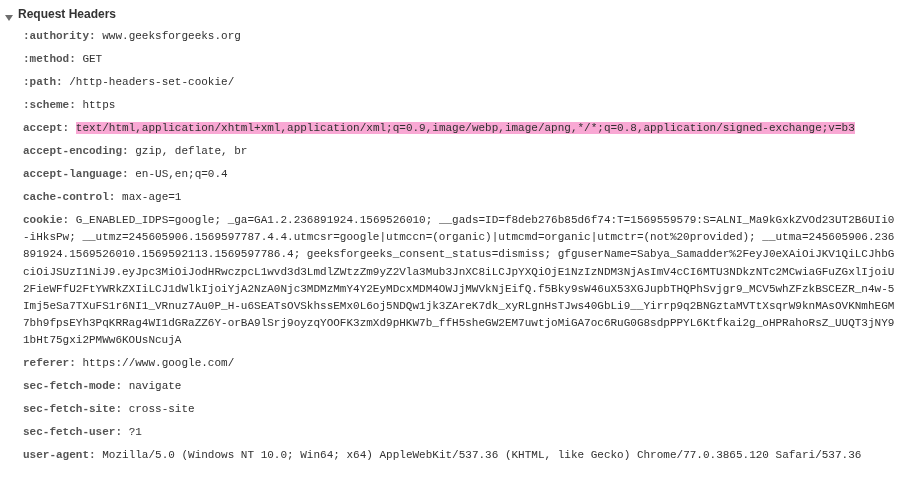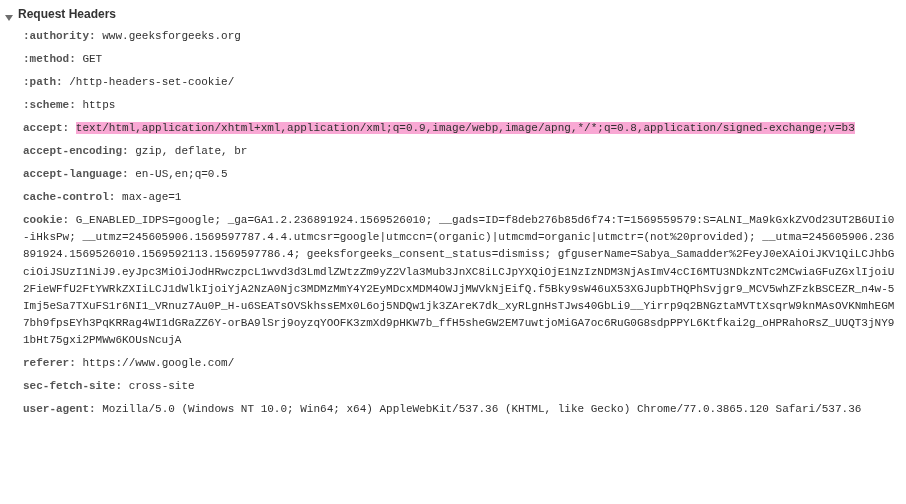--- a/index.html
+++ b/index.html
@@ -54,19 +54,21 @@
   <span>Request Headers</span>
 </div>
 
 <div id="headers-list">
     <div class="header-line"><span class="hname">:authority:</span> <span class="hval">www.geeksforgeeks.org</span></div>
     <div class="header-line"><span class="hname">:method:</span> <span class="hval">GET</span></div>
     <div class="header-line"><span class="hname">:path:</span> <span class="hval">/http-headers-set-cookie/</span></div>
     <div class="header-line"><span class="hname">:scheme:</span> <span class="hval">https</span></div>
     <div class="header-line"><span class="hname">accept:</span> <span class="hval highlight">text/html,application/xhtml+xml,application/xml;q=0.9,image/webp,image/apng,*/*;q=0.8,application/signed-exchange;v=b3</span></div>
     <div class="header-line"><span class="hname">accept-encoding:</span> <span class="hval">gzip, deflate, br</span></div>
-    <div class="header-line"><span class="hname">accept-language:</span> <span class="hval">en-US,en;q=0.5</span></div>
+    <div class="header-line"><span class="hname">accept-language:</span> <span class="hval">en-US,en;q=0.4</span></div>
     <div class="header-line"><span class="hname">cache-control:</span> <span class="hval">max-age=1</span></div>
     <div class="header-line"><span class="hname">cookie:</span> <span class="hval">G_ENABLED_IDPS=google; _ga=GA1.2.236891924.1569526010; __gads=ID=f8deb276b85d6f74:T=1569559579:S=ALNI_Ma9kGxkZVOd23UT2B6UIi0-iHksPw; __utmz=245605906.1569597787.4.4.utmcsr=google|utmccn=(organic)|utmcmd=organic|utmctr=(not%20provided); __utma=245605906.236891924.1569526010.1569592113.1569597786.4; geeksforgeeks_consent_status=dismiss; gfguserName=Sabya_Samadder%2FeyJ0eXAiOiJKV1QiLCJhbGciOiJSUzI1NiJ9.eyJpc3MiOiJodHRwczpcL1wvd3d3LmdlZWtzZm9yZ2Vla3Mub3JnXC8iLCJpYXQiOjE1NzIzNDM3NjAsImV4cCI6MTU3NDkzNTc2MCwiaGFuZGxlIjoiU2FieWFfU2FtYWRkZXIiLCJ1dWlkIjoiYjA2NzA0Njc3MDMzMmY4Y2EyMDcxMDM4OWJjMWVkNjEifQ.f5Bky9sW46uX53XGJupbTHQPhSvjgr9_MCV5whZFzkBSCEZR_n4w-5Imj5eSa7TXuFS1r6NI1_VRnuz7Au0P_H-u6SEATsOVSkhssEMx0L6oj5NDQw1jk3ZAreK7dk_xyRLgnHsTJws40GbLi9__Yirrp9q2BNGztaMVTtXsqrW9knMAsOVKNmhEGM7bh9fpsEYh3PqKRRag4WI1dGRaZZ6Y-orBA9lSrj9oyzqYOOFK3zmXd9pHKW7b_ffH5sheGW2EM7uwtjoMiGA7oc6RuG0G8sdpPPYL6Ktfkai2g_oHPRahoRsZ_UUQT3jNY91bHt75gxi2PMWw6KOUsNcujA</span></div>
     <div class="header-line"><span class="hname">referer:</span> <span class="hval">https://www.google.com/</span></div>
+    <div class="header-line"><span class="hname">sec-fetch-mode:</span> <span class="hval">navigate</span></div>
     <div class="header-line"><span class="hname">sec-fetch-site:</span> <span class="hval">cross-site</span></div>
+    <div class="header-line"><span class="hname">sec-fetch-user:</span> <span class="hval">?1</span></div>
     <div class="header-line"><span class="hname">user-agent:</span> <span class="hval">Mozilla/5.0 (Windows NT 10.0; Win64; x64) AppleWebKit/537.36 (KHTML, like Gecko) Chrome/77.0.3865.120 Safari/537.36</span></div>
   </div>
 
 </body></html>

